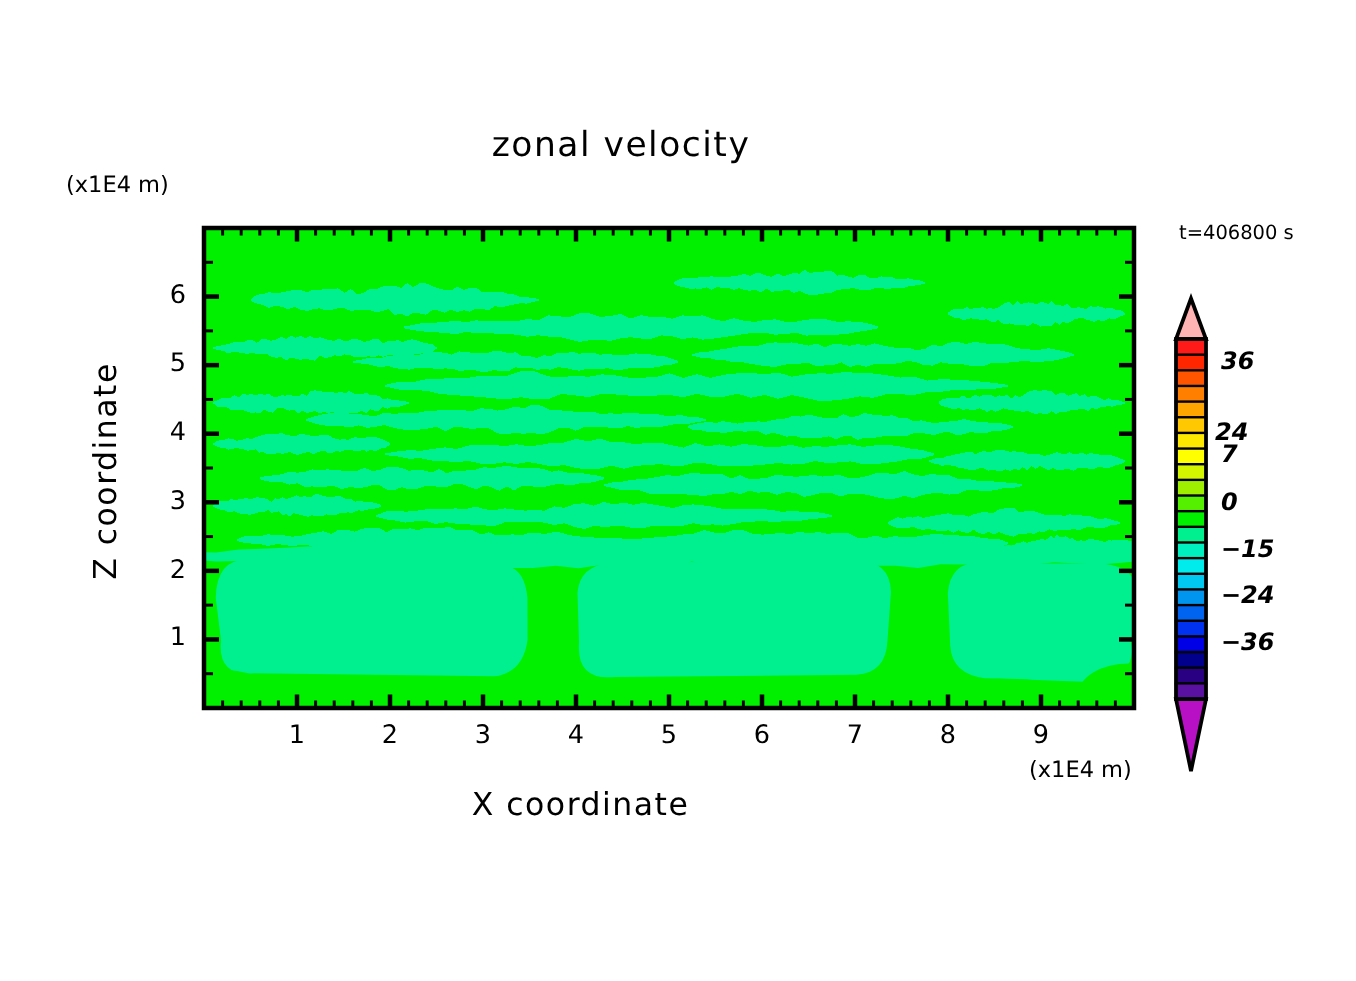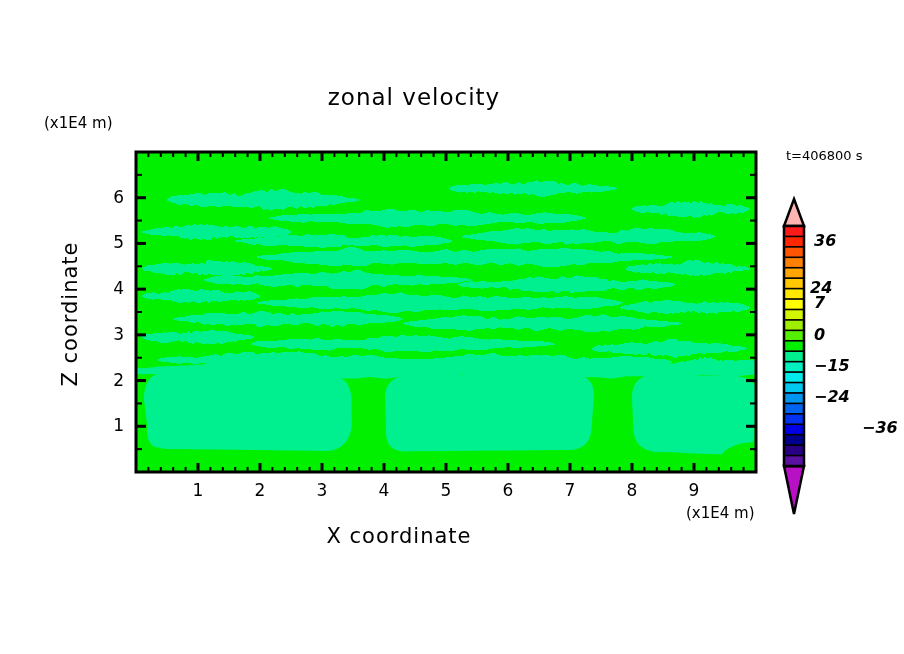--- a/index.html
+++ b/index.html
@@ -45,21 +45,21 @@
     left: 686px;
     top: 504px;
     font-size: 15px;
   }
   #time-label {
     left: 786px;
     top: 148px;
     font-size: 13px;
   }
   #x-axis-title {
-    left: 12px;
+    left: 0;
     top: 524px;
     width: 774px;
     text-align: center;
     font-size: 21px;
     letter-spacing: 1px;
   }
   #y-axis-title {
     left: -40px;
     top: 302px;
     width: 220px;
@@ -336,16 +336,16 @@
       <div class="tick-text" style="left: 100px; top: 232.429px; width: 24px; text-align: right;">5</div>
       <div class="tick-text" style="left: 100px; top: 186.714px; width: 24px; text-align: right;">6</div>
     </div>
   <div id="cbar-labels">
       <div class="cbar-text" style="left: 814px; top: 230.652px;">36</div>
       <div class="cbar-text" style="left: 810px; top: 261.957px; margin-top: 16px;">24</div>
       <div class="cbar-text" style="left: 814px; top: 293.261px;">7</div>
       <div class="cbar-text" style="left: 814px; top: 324.565px;">0</div>
       <div class="cbar-text" style="left: 814px; top: 355.87px;">−15</div>
       <div class="cbar-text" style="left: 814px; top: 387.174px;">−24</div>
-      <div class="cbar-text" style="left: 814px; top: 418.478px; margin-left: 48px;">−36</div>
+      <div class="cbar-text" style="left: 814px; top: 418.478px;">−36</div>
     </div>
 
 </div>
 
 </body></html>

